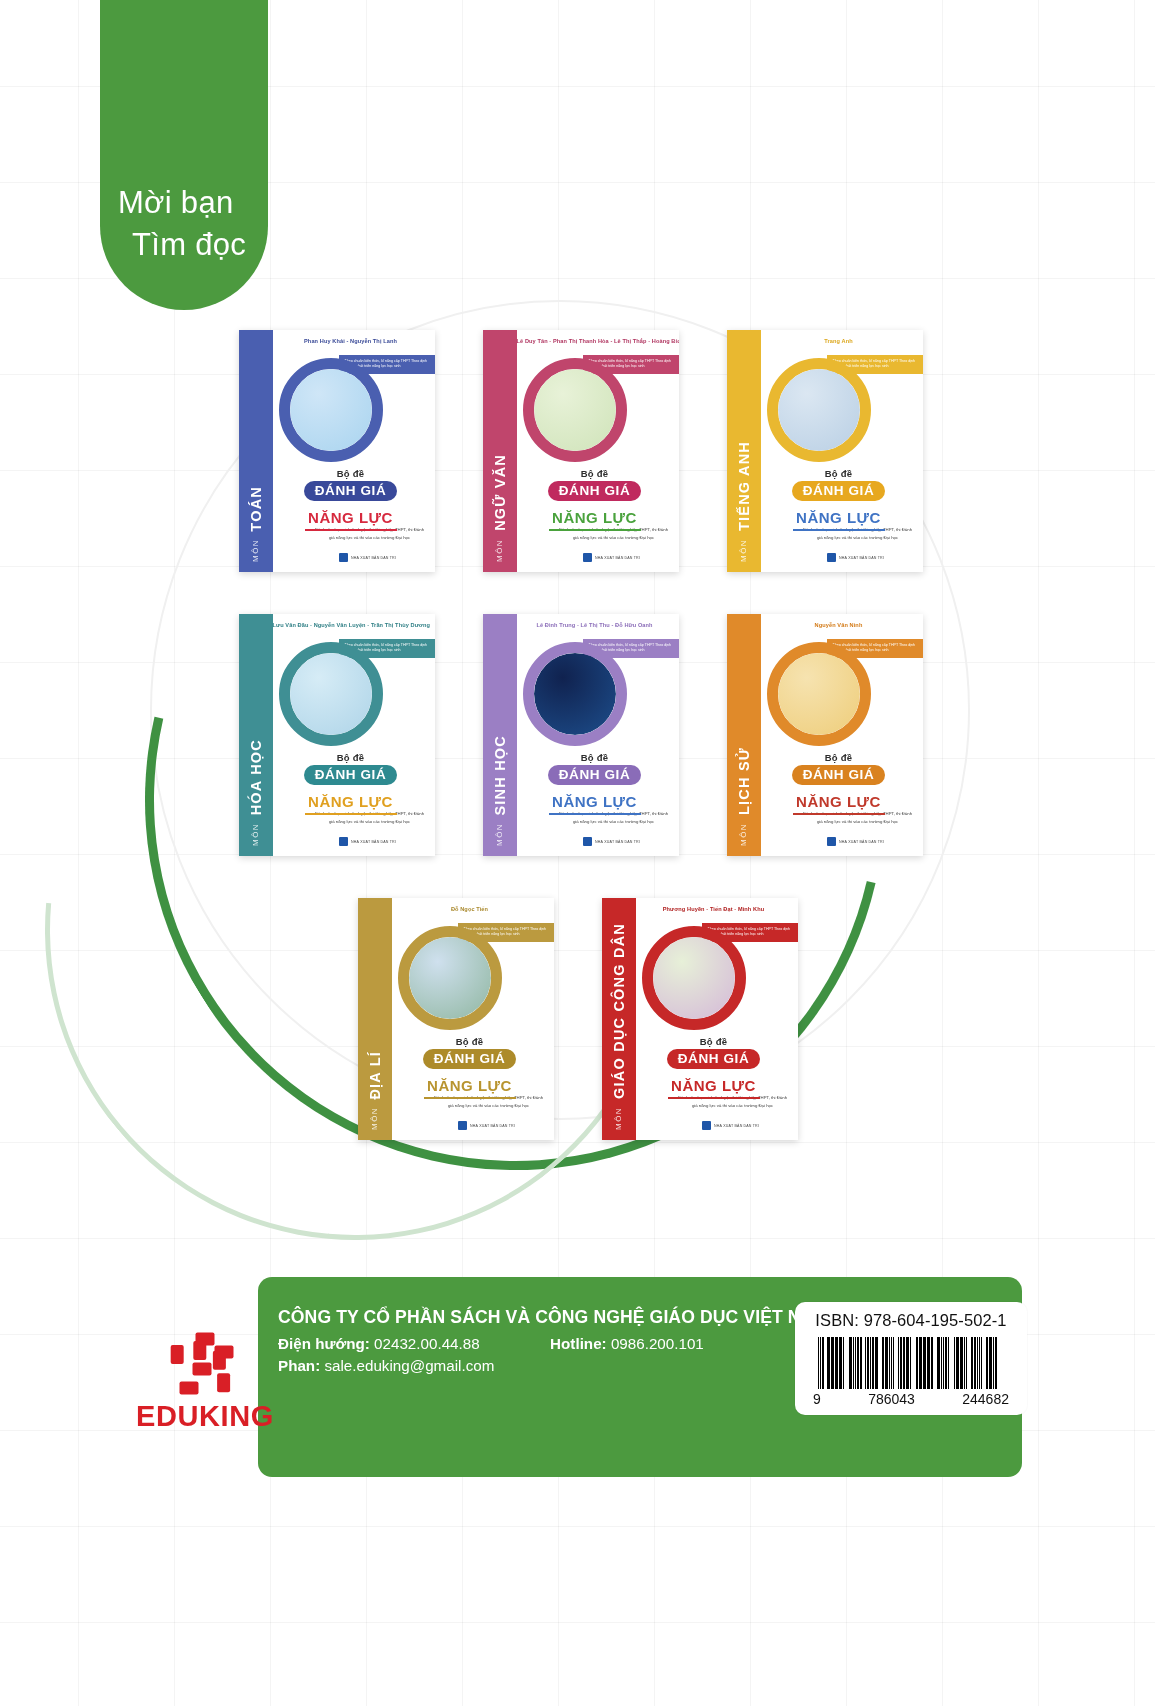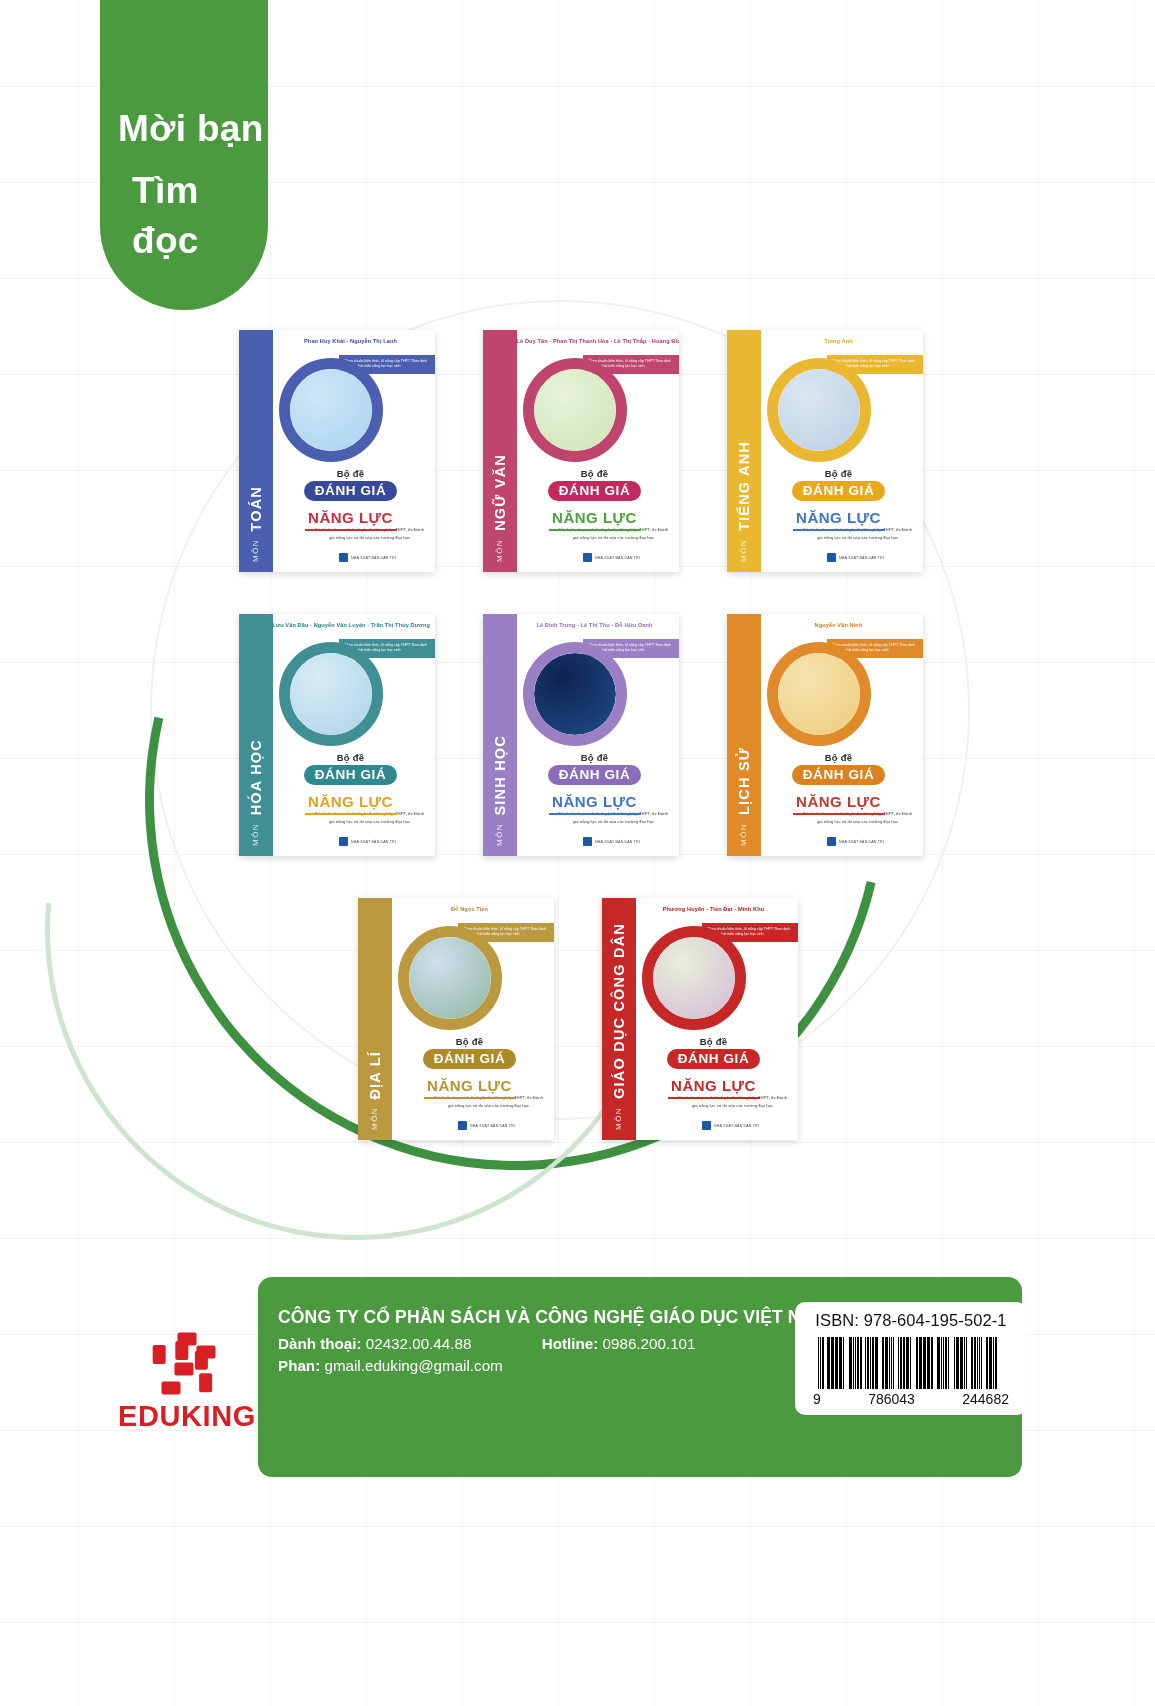--- a/index.html
+++ b/index.html
@@ -46,22 +46,22 @@
   
   .green-tab {
     position: absolute; left: 100px; top: 0; width: 168px; height: 310px;
     background: #4c9a3f;
     border-radius: 0 0 84px 84px;
     display: flex; flex-direction: column; justify-content: flex-end;
     padding: 0 0 44px 18px;
     z-index: 5;
   }
   .tab-line {
-    color: #ffffff; font-weight: bold; font-size: 37px;
-    letter-spacing: 0.3px; line-height: 1.35; margin-top: 12px;
+    color: #ffffff; font-weight: normal; font-size: 31px;
+    letter-spacing: 0.3px; line-height: 1.35;
   }
   .tab-line.second { padding-left: 14px; }
 
   
   .books { position: absolute; left: 0; top: 330px; width: 1155px; z-index: 4; }
   .book-row { display: flex; justify-content: center; }
   .book-row.r1 { gap: 48px; padding-left: 6px; }
   .book-row.r2 { gap: 48px; margin-top: 42px; padding-left: 6px; }
   .book-row.r3 { gap: 48px; margin-top: 42px; }
 
@@ -143,21 +143,21 @@
     width: 764px; height: 200px;
     background: #4c9a3f; border-radius: 14px; z-index: 6;
   }
   .footer-text { position: absolute; left: 20px; top: 30px; color: #fff; }
   .f-company { font-weight: bold; font-size: 17.6px; letter-spacing: .1px; margin-bottom: 7px; }
   .f-line { font-size: 15.2px; margin-bottom: 5px; white-space: nowrap; }
   .f-line b { font-weight: bold; }
   .f-line .gap { display: inline-block; width: 62px; }
 
   .logo-wrap {
-    position: absolute; left: 112px; top: 1330px;
+    position: absolute; left: 130px; top: 1330px;
     width: 150px; text-align: center; z-index: 7;
   }
   .logo-ring { position: relative; width: 64px; height: 64px; margin: 0 auto 6px; }
   .logo-ring i {
     position: absolute; left: 50%; top: 50%; width: 19px; height: 13px;
     background: #d91f26; border-radius: 2px;
     transform-origin: 50% 50%;
   }
   .logo-text { color: #d91f26; font-weight: bold; font-size: 29px; letter-spacing: .6px; }
 
@@ -360,29 +360,29 @@
         </div>
         <div class="titleblock"><div class="t-bode">Bộ đề</div><div class="t-danhgia" style="background:#c62828">ĐÁNH GIÁ</div><div class="t-nangluc" style="color:#c62828">NĂNG LỰC</div><div class="t-rule" style="background:#c62828"></div></div>
       </div>
     </div>
 </div>
 
 <div class="footer">
   <div class="footer-text">
     <div class="f-company">CÔNG TY CỔ PHẦN SÁCH VÀ CÔNG NGHỆ GIÁO DỤC VIỆT NAM</div>
     <div class="f-line">
-      <b>Dành thoại:</b>
+      <b>Điện hướng:</b>
       <span>02432.00.44.88</span>
       <span class="gap"></span>
       <b>Hotline:</b>
       <span>0986.200.101</span>
     </div>
     <div class="f-line">
       <b>Phan:</b>
-      <span>gmail.eduking@gmail.com</span>
+      <span>sale.eduking@gmail.com</span>
     </div>
   </div>
 </div>
 
 <div class="logo-wrap">
   <div class="logo-ring" id="logo-ring">
       <i style="transform: translate(-50%, -50%) rotate(0deg) translateY(-23px); transform-origin: 0px 0px; rotate: 0deg;"></i>
       <i style="transform: translate(-50%, -50%) rotate(45deg) translateY(-23px); transform-origin: 0px 0px; rotate: 45deg;"></i>
       <i style="transform: translate(-50%, -50%) rotate(90deg) translateY(-23px); transform-origin: 0px 0px; rotate: 90deg;"></i>
       <i style="transform: translate(-50%, -50%) rotate(135deg) translateY(-23px); transform-origin: 0px 0px; rotate: 135deg;"></i>

